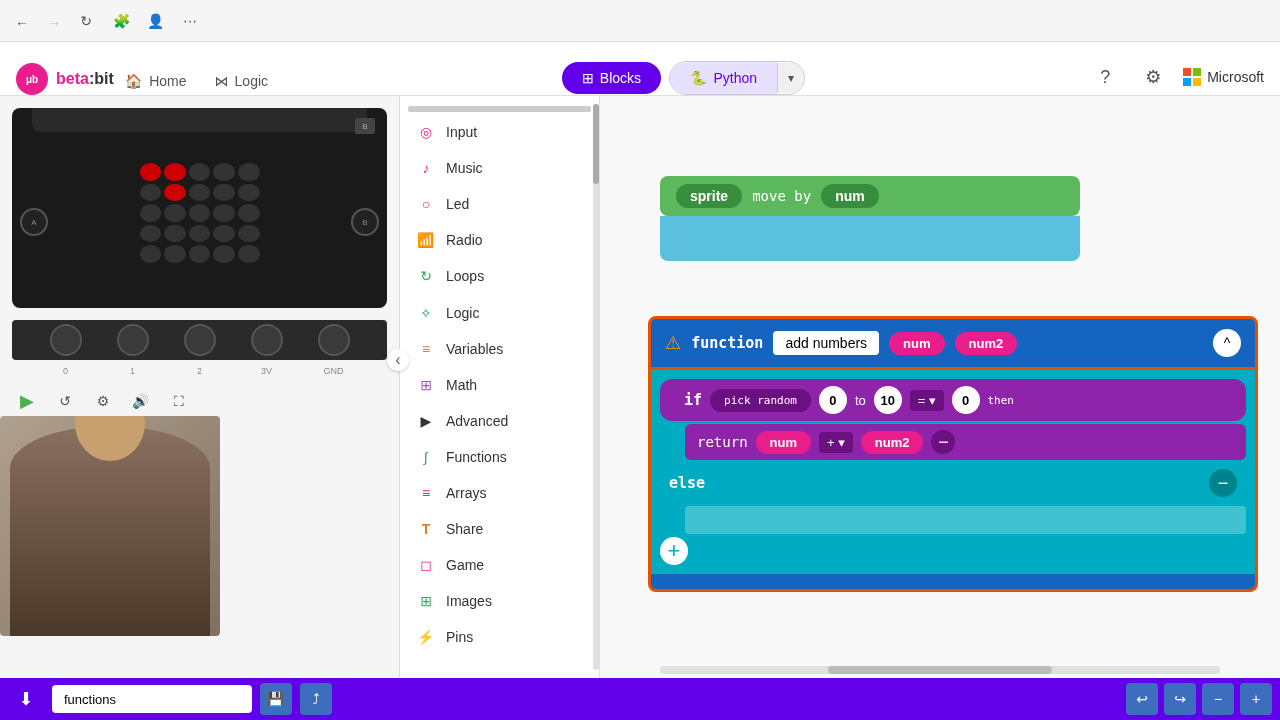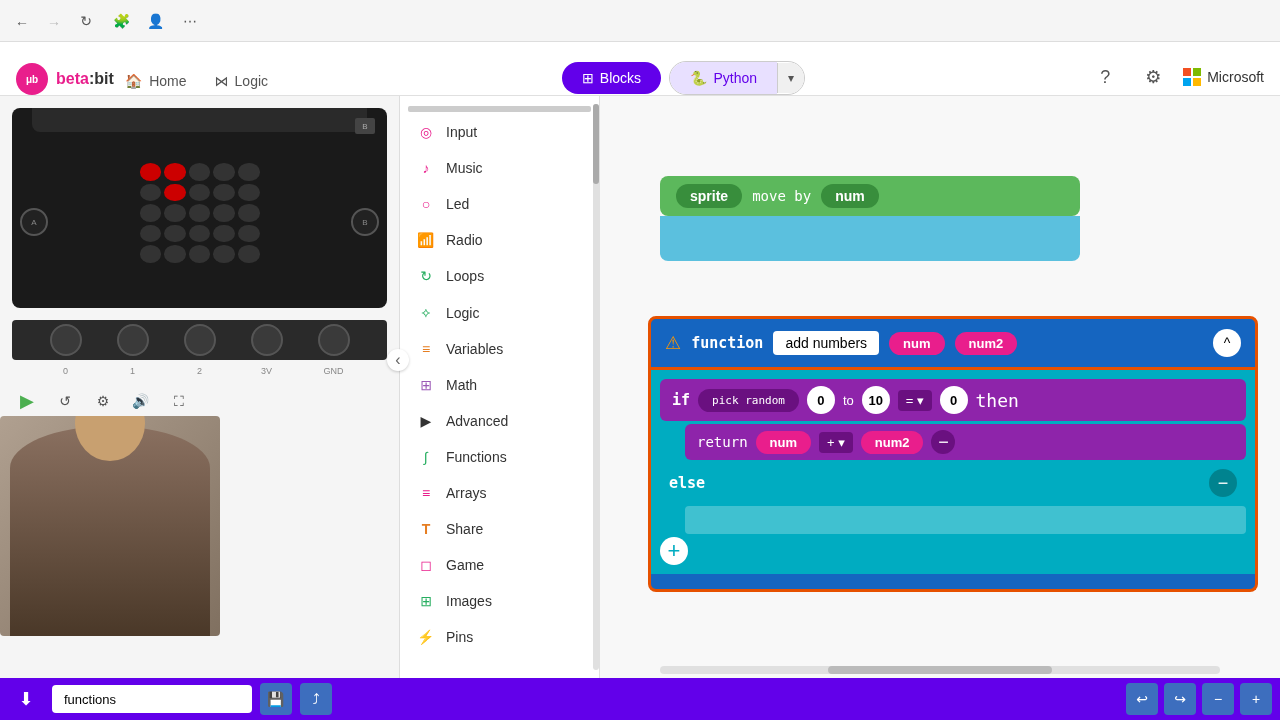--- a/index.html
+++ b/index.html
@@ -477,29 +477,29 @@
           <span style="color:white; font-size:15px; font-family:monospace; font-weight:bold;">function</span>
           <div style="background:white; border-radius:4px; padding:4px 12px; font-size:14px;">add numbers</div>
           <div style="background:#e91e8c; color:white; border-radius:16px; padding:4px 14px; font-size:13px; font-weight:bold;">num</div>
           <div style="background:#e91e8c; color:white; border-radius:16px; padding:4px 14px; font-size:13px; font-weight:bold;">num2</div>
           <button style="background:white; border:none; cursor:pointer; width:28px; height:28px; border-radius:50%;
                          display:flex; align-items:center; justify-content:center; margin-left:auto; font-size:14px;">^</button>
         </div>
 
         <div style="background:#00acc1; border-left:3px solid #e65100; border-right:3px solid #e65100; padding:6px;">
 
-          <div style="background:#8e24aa; border-radius:6px; padding:7px 12px; display:flex; align-items:center; gap:8px; margin:3px;">
+          <div style="background:#8e24aa; border-radius:12px; padding:7px 24px; display:flex; align-items:center; gap:8px; margin:3px;">
             <span style="color:white; font-size:15px; font-weight:bold; font-family:monospace;">if</span>
             <div style="background:#6a1080; color:white; border-radius:16px; padding:5px 14px; font-size:11px; font-family:monospace;">pick random</div>
             <div style="background:white; border-radius:50%; width:28px; height:28px; display:flex; align-items:center; justify-content:center; font-size:13px; font-weight:bold;">0</div>
             <span style="color:white; font-size:13px;">to</span>
             <div style="background:white; border-radius:50%; width:28px; height:28px; display:flex; align-items:center; justify-content:center; font-size:13px; font-weight:bold;">10</div>
             <div style="background:#6a1080; color:white; border-radius:4px; padding:3px 8px; font-size:13px; display:flex; align-items:center; gap:4px;">= ▾</div>
             <div style="background:white; border-radius:50%; width:28px; height:28px; display:flex; align-items:center; justify-content:center; font-size:13px; font-weight:bold;">0</div>
-            <span style="color:white; font-size:18px; font-family:monospace;">then</span>
+            <span style="color:white; font-size:11px; font-family:monospace;">then</span>
           </div>
 
           <div style="background:#8e24aa; border-radius:6px; padding:6px 12px; display:flex; align-items:center; gap:8px; margin:3px 3px 3px 28px;">
             <span style="color:white; font-size:14px; font-family:monospace;">return</span>
             <div style="background:#e91e8c; color:white; border-radius:16px; padding:4px 14px; font-size:13px; font-weight:bold;">num</div>
             <div style="background:#6a1080; color:white; border-radius:4px; padding:3px 8px; font-size:13px; display:flex; align-items:center; gap:4px;">+ ▾</div>
             <div style="background:#e91e8c; color:white; border-radius:16px; padding:4px 14px; font-size:13px; font-weight:bold;">num2</div>
             <div style="background:#6a1080; border-radius:50%; color:white; width:24px; height:24px; display:flex; align-items:center; justify-content:center; font-size:18px; cursor:pointer;">−</div>
           </div>
 

